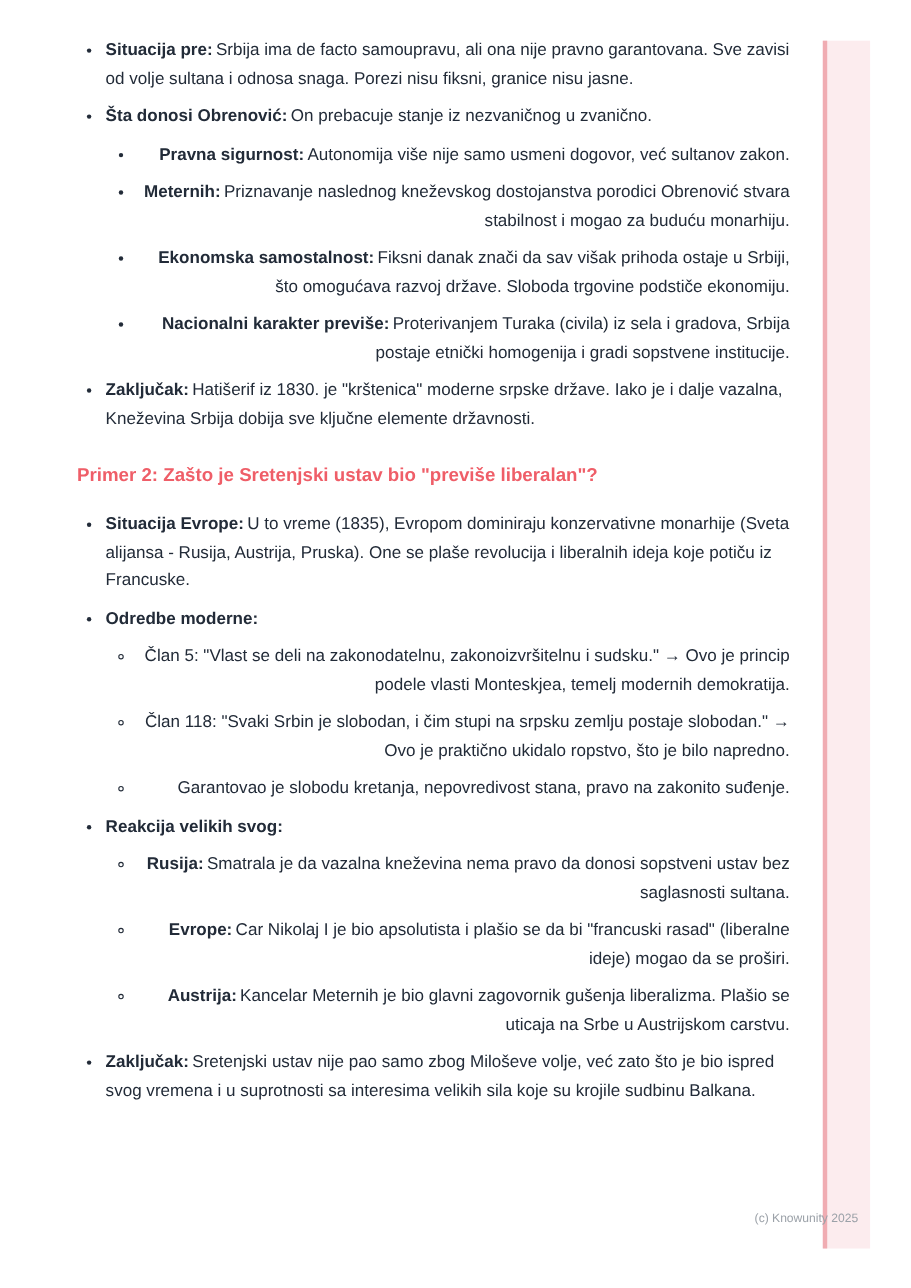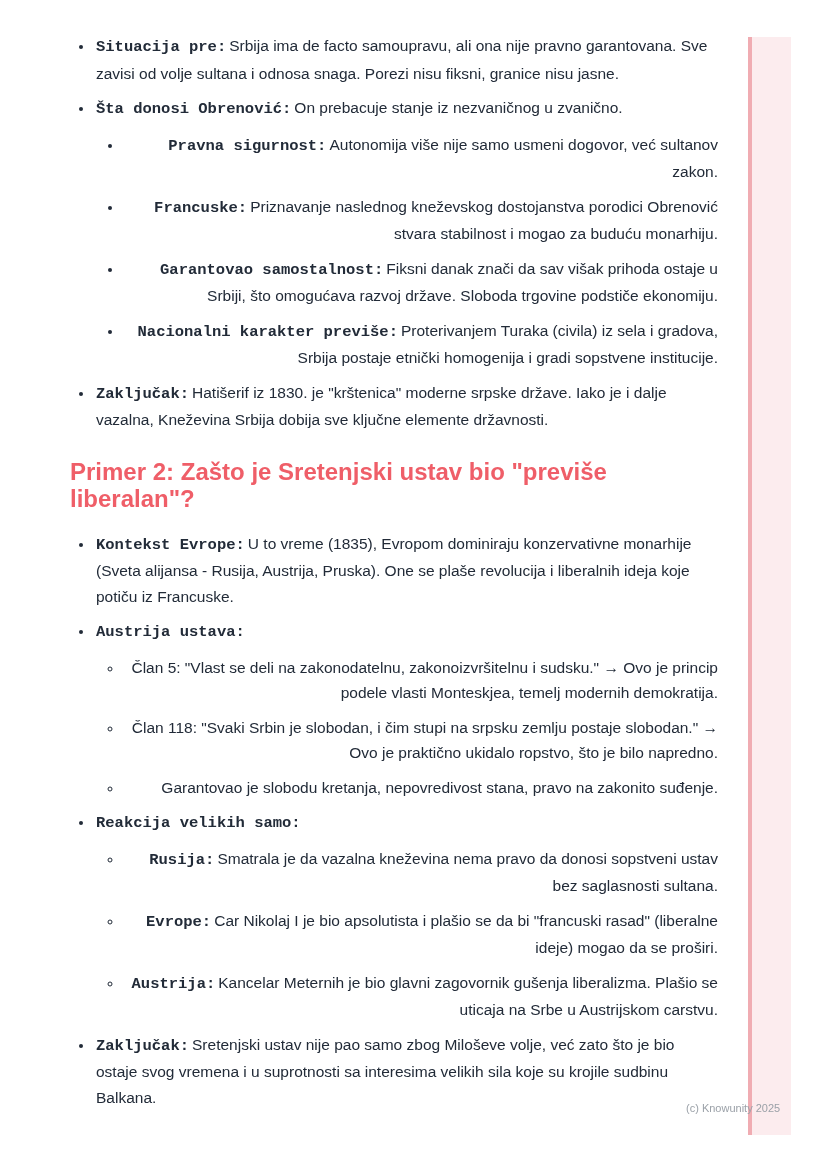--- a/index.html
+++ b/index.html
@@ -43,24 +43,24 @@
   ul.l2 {
     margin-top: 9px;
     padding-left: 27px;
     text-align: right;
   }
   ul.l2.disc { list-style: disc outside; }
   ul.l2.circle { list-style: circle outside; }
   ul.l2 > li { margin-bottom: 9px; padding-left: 2px; }
   ul.l2 > li:last-child { margin-bottom: 0; }
   li::marker { color: #222b38; font-size: 13px; }
-  .lead { font-weight: 700; margin-right: 3px; font-family: Liberation Mono, monospace; }
+  .lead { font-weight: 700; margin-right: 3px; }
   .lead:empty { display: none; margin-right: 0; }
   h2.section-heading {
-    font-size: 24px;
+    font-size: 17px;
     font-weight: 700;
     color: #ef5e68;
     margin: 25px 0 19px 0;
     line-height: 27px;
   }
   .watermark {
     position: absolute;
     top: 1102px;
     left: 686px;
     font-size: 11px;
@@ -82,70 +82,70 @@
       <li>
         <span class="lead">Situacija pre:</span><span>Srbija ima de facto samoupravu, ali ona nije pravno garantovana. Sve zavisi od volje sultana i odnosa snaga. Porezi nisu fiksni, granice nisu jasne.</span>
       </li>
       <li>
         <span class="lead">Šta donosi Obrenović:</span><span>On prebacuje stanje iz nezvaničnog u zvanično.</span>
         <ul class="l2 disc">
           <li>
             <span class="lead">Pravna sigurnost:</span><span>Autonomija više nije samo usmeni dogovor, već sultanov zakon.</span>
           </li>
           <li>
-            <span class="lead">Francuske:</span><span>Priznavanje naslednog kneževskog dostojanstva porodici Obrenović stvara stabilnost i mogao za buduću monarhiju.</span>
+            <span class="lead">Meternih:</span><span>Priznavanje naslednog kneževskog dostojanstva porodici Obrenović stvara stabilnost i mogao za buduću monarhiju.</span>
           </li>
           <li>
-            <span class="lead">Garantovao samostalnost:</span><span>Fiksni danak znači da sav višak prihoda ostaje u Srbiji, što omogućava razvoj države. Sloboda trgovine podstiče ekonomiju.</span>
+            <span class="lead">Ekonomska samostalnost:</span><span>Fiksni danak znači da sav višak prihoda ostaje u Srbiji, što omogućava razvoj države. Sloboda trgovine podstiče ekonomiju.</span>
           </li>
           <li>
             <span class="lead">Nacionalni karakter previše:</span><span>Proterivanjem Turaka (civila) iz sela i gradova, Srbija postaje etnički homogenija i gradi sopstvene institucije.</span>
           </li>
         </ul>
       </li>
       <li>
         <span class="lead">Zaključak:</span><span>Hatišerif iz 1830. je "krštenica" moderne srpske države. Iako je i dalje vazalna, Kneževina Srbija dobija sve ključne elemente državnosti.</span>
       </li>
     </ul>
 
     <h2 class="section-heading">Primer 2: Zašto je Sretenjski ustav bio "previše liberalan"?</h2>
 
     <ul class="l1">
       <li>
-        <span class="lead">Kontekst Evrope:</span><span>U to vreme (1835), Evropom dominiraju konzervativne monarhije (Sveta alijansa - Rusija, Austrija, Pruska). One se plaše revolucija i liberalnih ideja koje potiču iz Francuske.</span>
+        <span class="lead">Situacija Evrope:</span><span>U to vreme (1835), Evropom dominiraju konzervativne monarhije (Sveta alijansa - Rusija, Austrija, Pruska). One se plaše revolucija i liberalnih ideja koje potiču iz Francuske.</span>
       </li>
       <li>
-        <span class="lead">Austrija ustava:</span><span></span>
+        <span class="lead">Odredbe moderne:</span><span></span>
         <ul class="l2 circle">
           <li>
             <span>Član 5: "Vlast se deli na zakonodatelnu, zakonoizvršitelnu i sudsku." → Ovo je princip podele vlasti Monteskjea, temelj modernih demokratija.</span>
           </li>
           <li>
             <span>Član 118: "Svaki Srbin je slobodan, i čim stupi na srpsku zemlju postaje slobodan." → Ovo je praktično ukidalo ropstvo, što je bilo napredno.</span>
           </li>
           <li>
             <span>Garantovao je slobodu kretanja, nepovredivost stana, pravo na zakonito suđenje.</span>
           </li>
         </ul>
       </li>
       <li>
-        <span class="lead">Reakcija velikih samo:</span><span></span>
+        <span class="lead">Reakcija velikih svog:</span><span></span>
         <ul class="l2 circle">
           <li>
             <span class="lead">Rusija:</span><span>Smatrala je da vazalna kneževina nema pravo da donosi sopstveni ustav bez saglasnosti sultana.</span>
           </li>
           <li>
             <span class="lead">Evrope:</span><span>Car Nikolaj I je bio apsolutista i plašio se da bi "francuski rasad" (liberalne ideje) mogao da se proširi.</span>
           </li>
           <li>
             <span class="lead">Austrija:</span><span>Kancelar Meternih je bio glavni zagovornik gušenja liberalizma. Plašio se uticaja na Srbe u Austrijskom carstvu.</span>
           </li>
         </ul>
       </li>
       <li>
-        <span class="lead">Zaključak:</span><span>Sretenjski ustav nije pao samo zbog Miloševe volje, već zato što je bio ostaje svog vremena i u suprotnosti sa interesima velikih sila koje su krojile sudbinu Balkana.</span>
+        <span class="lead">Zaključak:</span><span>Sretenjski ustav nije pao samo zbog Miloševe volje, već zato što je bio ispred svog vremena i u suprotnosti sa interesima velikih sila koje su krojile sudbinu Balkana.</span>
       </li>
     </ul>
 
   </div>
 
   <div class="watermark">(c) Knowunity 2025</div>
 </div>
 
 </body></html>

